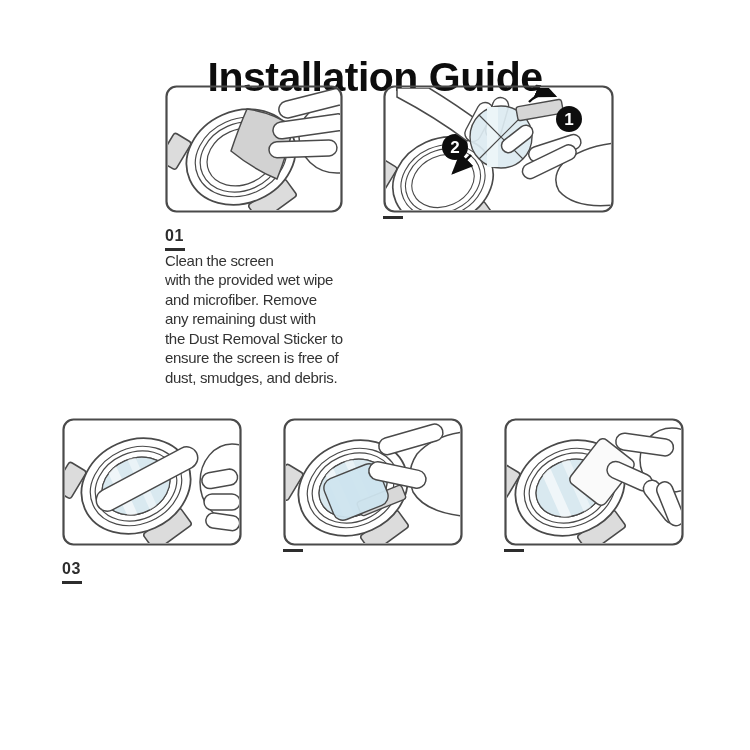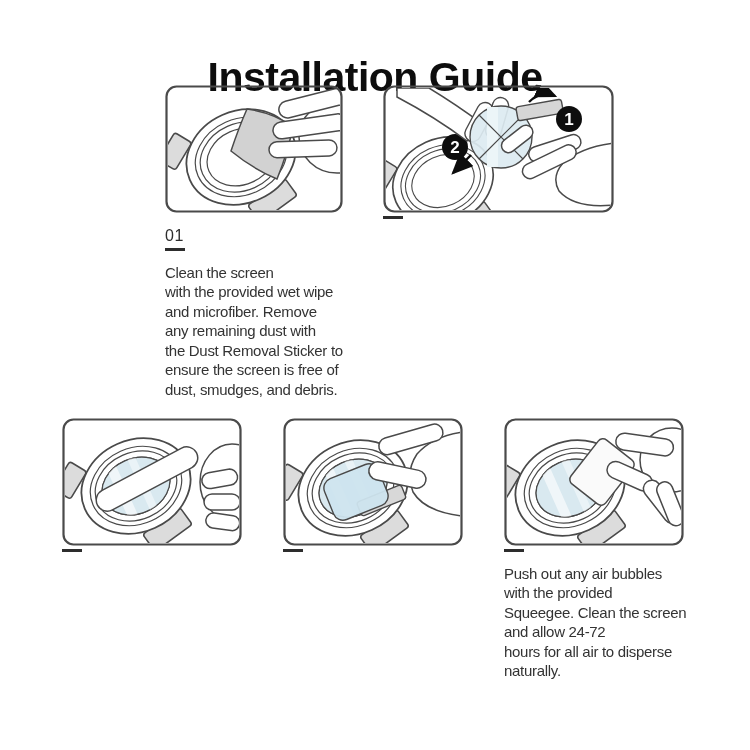--- a/index.html
+++ b/index.html
@@ -15,25 +15,25 @@
     margin-top:40px;
   }
   .step{position:absolute;}
   #step1{left:165px;top:85px;width:205px;}
   #step2{left:383px;top:85px;width:231px;}
   #step3{left:62px;top:418px;width:205px;}
   #step4{left:283px;top:418px;width:205px;}
   #step5{left:504px;top:418px;width:205px;}
   .illus{display:block;}
   .step-number{
-    margin-top:14px;font-size:16px;font-weight:normal;color:#2d2d2d;letter-spacing:0.5px;
+    margin-top:14px;font-size:16px;font-weight:bold;color:#2d2d2d;letter-spacing:0.5px;
   }
   .step-underline{width:20px;height:2.5px;background:#2d2d2d;margin-top:3px;}
   .step-desc{
-    margin-top:12px;font-size:15px;line-height:19.5px;color:#333333;
+    margin-top:0;font-size:15px;line-height:19.5px;color:#333333;
     letter-spacing:-0.3px;white-space:pre;
   }
   svg text.badge-num{font-family:"Liberation Sans",sans-serif;font-weight:bold;font-size:17px;fill:#ffffff;text-anchor:middle;}
 </style>
 </head>
 <body>
 
 <svg width="0" height="0" style="position:absolute" aria-hidden="true">
   <defs>
     <marker id="ah" markerWidth="11" markerHeight="9" refX="8" refY="4" orient="auto">
@@ -147,20 +147,21 @@
       <g fill="#ffffff" stroke="#4a4a4a" stroke-width="1.5">
         <ellipse cx="170" cy="64" rx="32" ry="38"></ellipse>
         <rect x="140" y="56" width="36" height="16" rx="8" transform="rotate(-10 140 64)"></rect>
         <rect x="142" y="76" width="36" height="16" rx="8"></rect>
         <rect x="144" y="94" width="34" height="15" rx="7.5" transform="rotate(8 144 101)"></rect>
         <rect x="29" y="50" width="112" height="22" rx="11" transform="rotate(-28 85 61)"></rect>
       </g>
     </g>
     <rect x="1.5" y="1.5" width="177" height="125" rx="10" fill="none" stroke="#4a4a4a" stroke-width="2.2"></rect>
   </svg>
+  <div class="step-number">03</div>
   <div class="step-underline"></div>
 </div>
 
 <div class="step" id="step4">
   <svg class="illus" width="180" height="128" viewBox="0 0 180 128">
     <g clip-path="url(#clipC)">
       <use href="#watch" transform="translate(70,70) rotate(-24)"></use>
       <use href="#screenBlue" transform="translate(70,70) rotate(-24)"></use>
       <rect x="76" y="84" width="48" height="15" rx="3" transform="rotate(-22 76 91)" fill="#d8d8d8" stroke="#4a4a4a" stroke-width="1.4"></rect>
       <rect x="44" y="52" width="58" height="44" rx="10" transform="rotate(-22 73 74)" fill="#cde4ee" fill-opacity="0.95" stroke="#4a4a4a" stroke-width="1.4"></rect>
@@ -185,19 +186,13 @@
         <ellipse cx="168" cy="42" rx="32" ry="32"></ellipse>
         <rect x="112" y="14" width="58" height="17" rx="8.5" transform="rotate(8 112 22)"></rect>
         <rect x="104" y="40" width="48" height="17" rx="8.5" transform="rotate(24 104 48)"></rect>
         <rect x="140" y="62" width="50" height="17" rx="8.5" transform="rotate(52 148 70)"></rect>
         <rect x="154" y="62" width="46" height="16" rx="8" transform="rotate(68 160 70)"></rect>
       </g>
     </g>
     <rect x="1.5" y="1.5" width="177" height="125" rx="10" fill="none" stroke="#4a4a4a" stroke-width="2.2"></rect>
   </svg>
   <div class="step-underline"></div>
-  <div class="step-desc">Push out any air bubbles
-with the provided
-Squeegee. Clean the screen
-and allow 24-72
-hours for all air to disperse
-naturally.</div>
 </div>
 
 </body></html>

